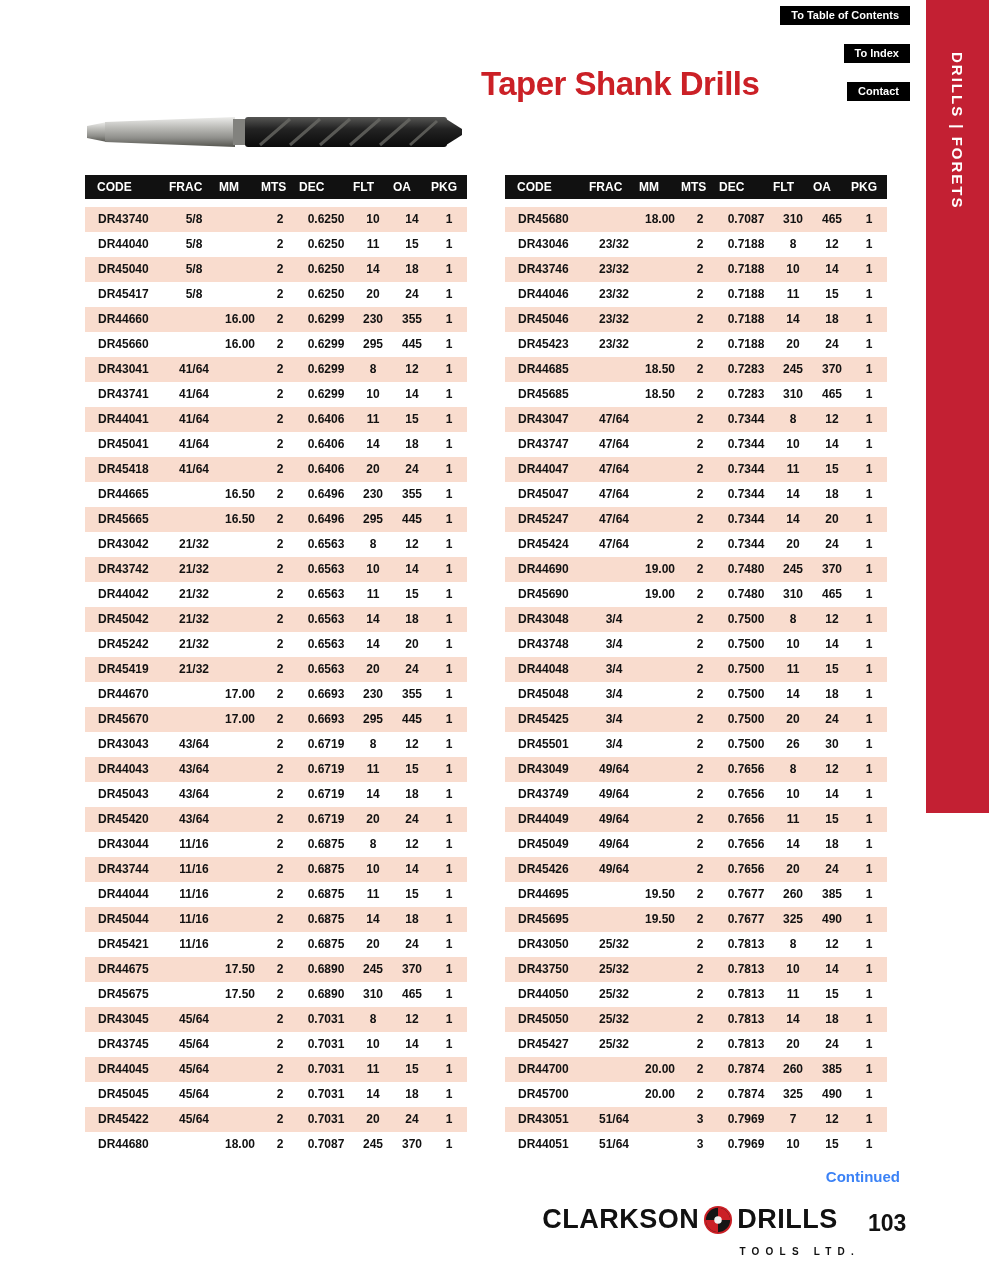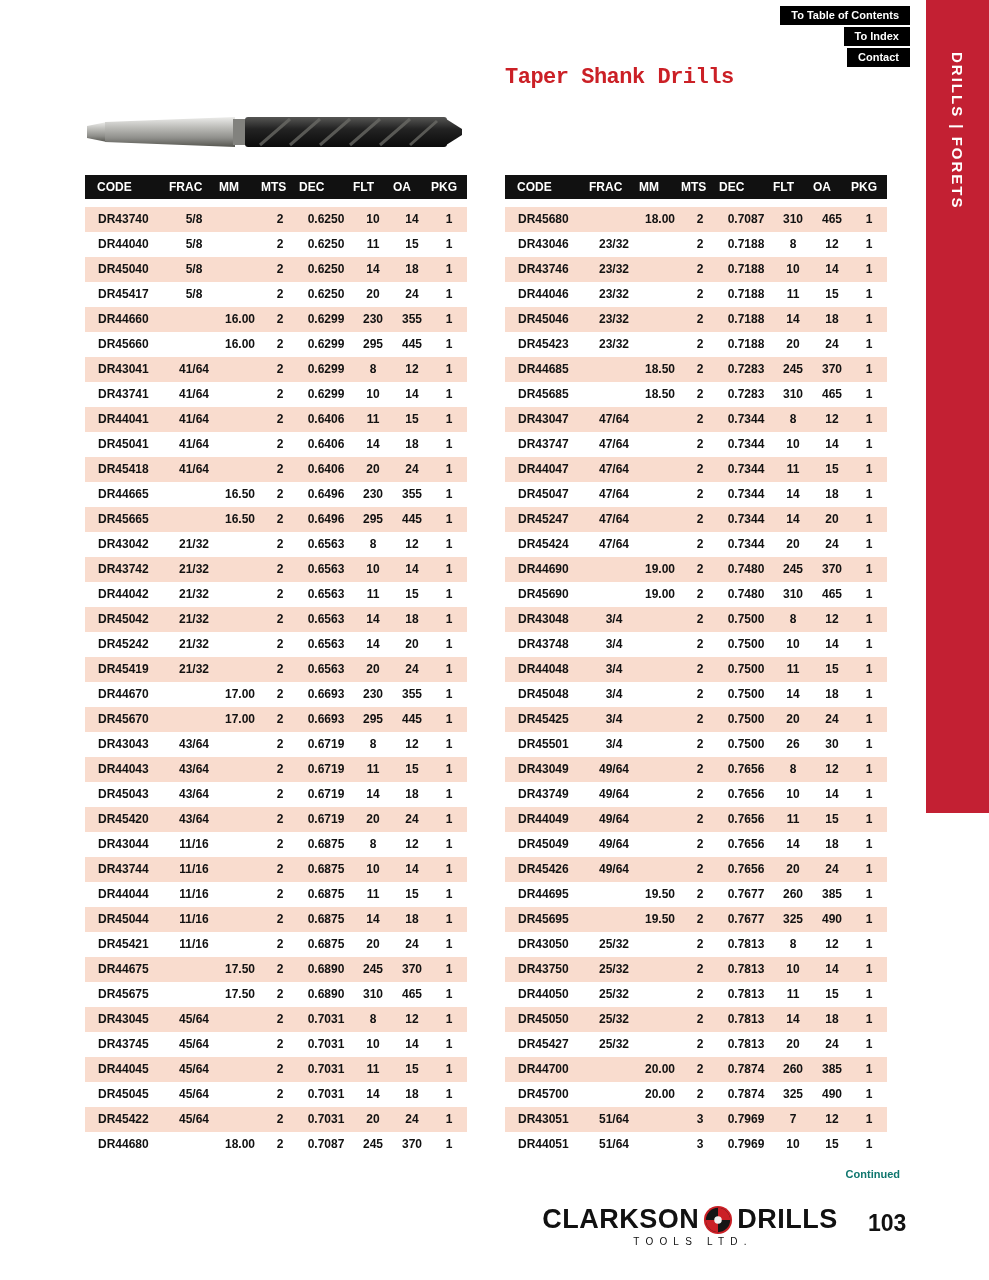--- a/index.html
+++ b/index.html
@@ -6,57 +6,57 @@
     --accent:#cb2026;
     --sidebar:#c32033;
     --rowpink:#f9dcce;
     --hdr:#111111;
   }
   *{margin:0;padding:0;box-sizing:border-box;}
   body{background:#e9e9e9;font-family:"Liberation Sans",sans-serif;}
   .page{position:relative;width:989px;height:1280px;background:#ffffff;margin:0 auto;overflow:hidden;}
 
   
-  .navbtns{position:absolute;top:6px;right:79px;display:flex;flex-direction:column;align-items:flex-end;gap:2px;}
+  .navbtns{position:absolute;top:6px;right:79px;display:flex;flex-direction:column;align-items:flex-end;gap:19px;}
   .navbtn{background:#000;color:#fff;font-size:11px;font-weight:bold;
     padding:2px 10px;text-align:center;cursor:pointer;line-height:13px;border:1px solid #000;}
 
   
   .sidebar{position:absolute;top:0;right:0;width:63px;height:813px;background:var(--sidebar);}
   .sidebar-label{position:absolute;top:52px;left:50%;transform:translateX(-50%);
     writing-mode:vertical-rl;color:#fff;font-weight:bold;font-size:15px;letter-spacing:2px;white-space:nowrap;}
 
   
-  .title{position:absolute;left:505px;top:66px;color:var(--accent);font-weight:800;
-    font-size:22px;line-height:1.1;letter-spacing:-0.5px;font-family:Liberation Mono, monospace;}
+  .title{position:absolute;left:481px;top:66px;color:var(--accent);font-weight:800;
+    font-size:33px;line-height:1.1;letter-spacing:-0.5px;}
 
   
   .drill{position:absolute;left:85px;top:103px;width:378px;height:58px;}
 
   
   .tbl{position:absolute;top:175px;width:382px;}
   .tbl.left{left:85px;}
   .tbl.right{left:505px;}
   .thead,.trow{display:grid;grid-template-columns:84px 50px 42px 38px 54px 40px 38px 36px;}
   .thead{background:var(--hdr);height:24px;margin-bottom:8px;}
   .hcell{color:#fff;font-weight:bold;font-size:12px;line-height:24px;text-align:left;}
   .hcell.c0{text-align:left;padding-left:12px;}
   .trow{height:25px;}
   .tbody .trow:nth-child(odd){background:var(--rowpink);}
   .tcell{font-weight:bold;font-size:12px;line-height:25px;text-align:center;color:#111;
     white-space:nowrap;overflow:hidden;}
   .tcell.c0{text-align:left;padding-left:13px;}
 
   
   .continued{position:absolute;top:1168px;left:505px;width:395px;text-align:right;
-    font-weight:bold;font-size:11px;color:#0f766e;}
+    font-weight:bold;font-size:15px;color:#3b82f6;}
   .brand{position:absolute;left:520px;top:1204px;width:340px;text-align:center;}
   .brand-row{display:inline-flex;align-items:flex-end;gap:4px;}
   .brand-word{font-size:27px;font-weight:800;letter-spacing:0.5px;color:#111;}
-  .brand-sub{font-size:10px;font-weight:normal;letter-spacing:0.62em;color:#111;margin-top:1px;padding-left:0.6em;}
+  .brand-sub{font-size:10px;font-weight:bold;letter-spacing:0.62em;color:#111;margin-top:11px;padding-left:0.6em;text-align:right;}
   .pageno{position:absolute;left:868px;top:1210px;font-size:23px;font-weight:bold;color:#111;}
 </style>
 </head>
 <body>
 
 <div class="page">
 
   <div class="navbtns">
     <div class="navbtn">To Table of Contents</div>
     <div class="navbtn">To Index</div>

